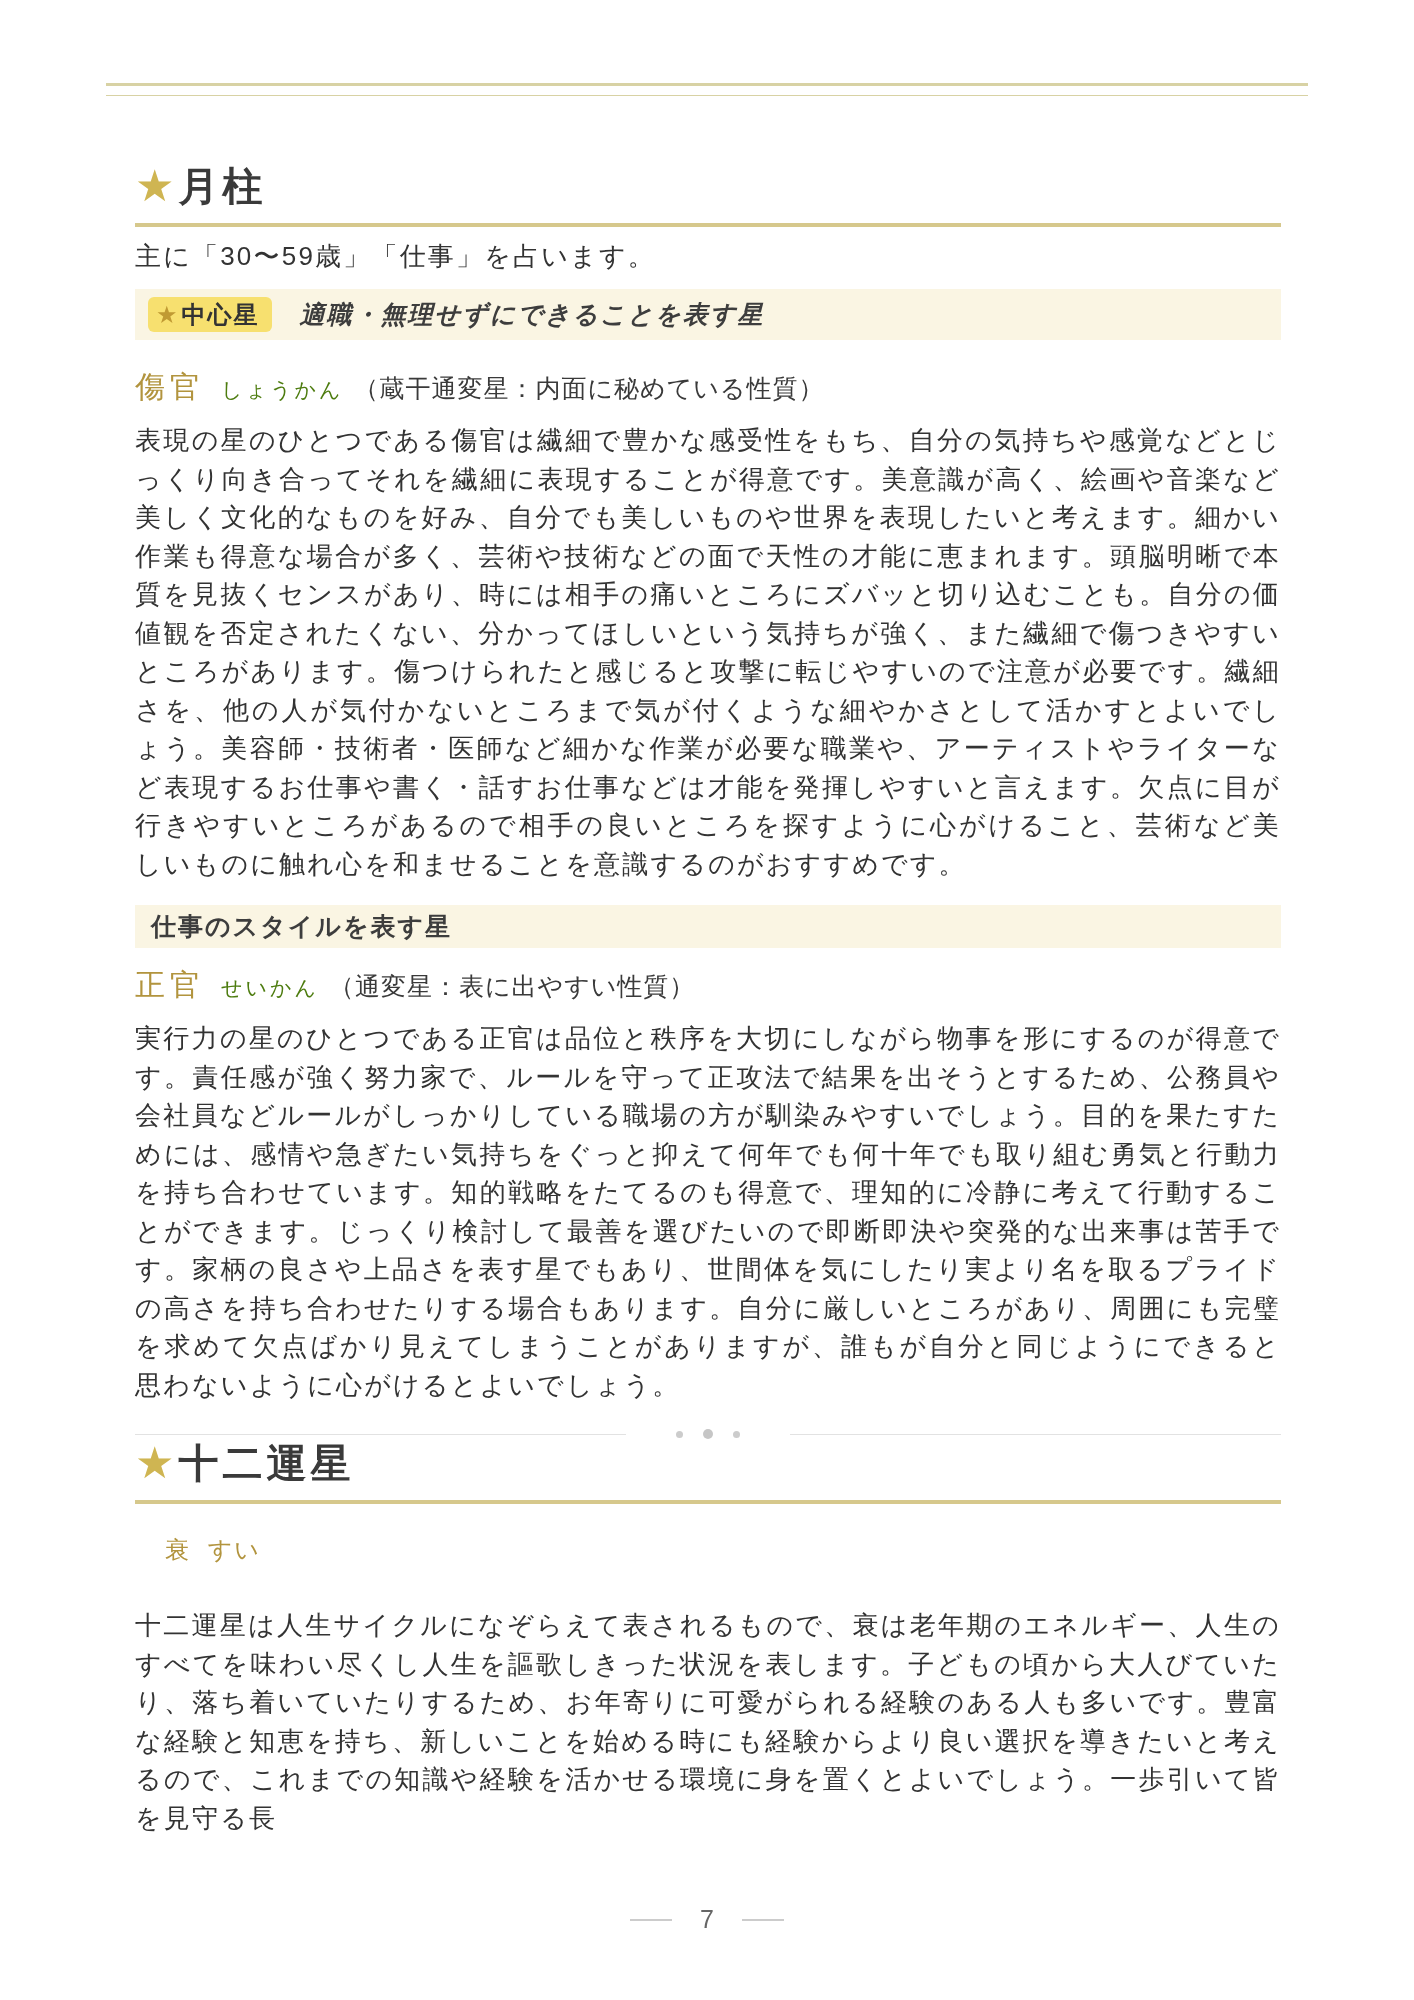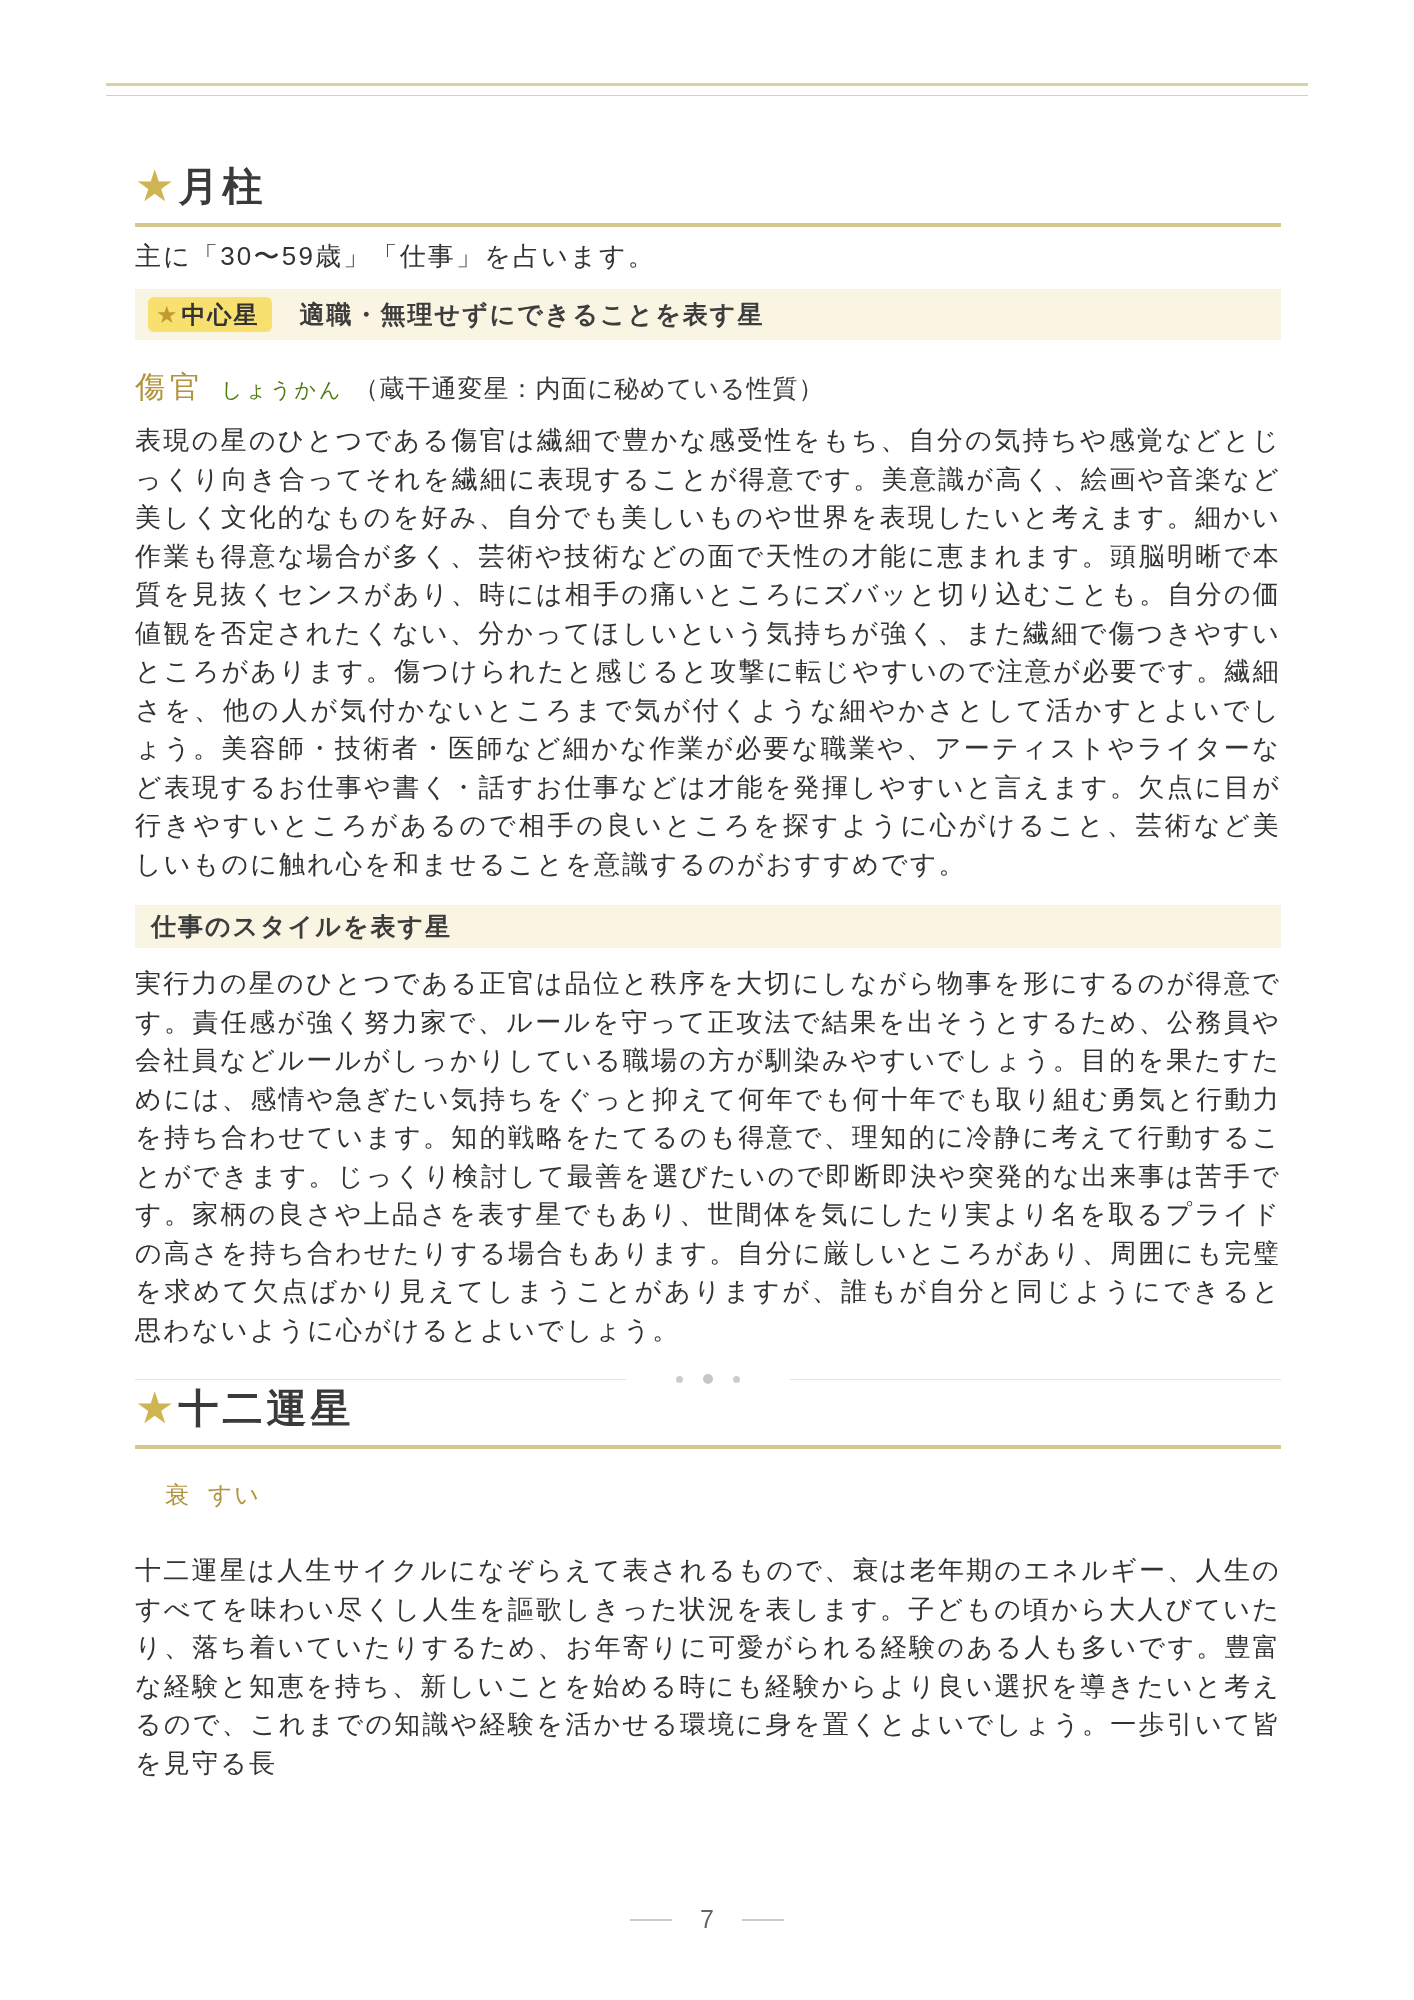--- a/index.html
+++ b/index.html
@@ -29,21 +29,21 @@
   .feature-bar {
     margin-top: 16px; background: #faf5e3; padding: 8px 13px;
     display: flex; align-items: center;
     font-size: 25px; line-height: 27px; font-weight: bold; color: #3d3d3d; letter-spacing: 2px;
   }
   .badge {
     background: #f7e06f; border-radius: 6px; padding: 4px 12px 4px 8px;
     display: inline-flex; align-items: center; font-size: 24px; color: #333;
   }
   .badge .star-icon { color: #c09a33; font-size: 24px; margin-right: 2px; font-weight: normal; }
-  .bar-desc { margin-left: 28px; }
+  .bar-desc { margin-left: 28px; font-style: italic; }
   .bar-heading { padding-left: 3px; }
 
   .star-name-row { margin-top: 32px; display: flex; align-items: baseline; }
   .star-name { font-size: 30px; color: #b2943e; letter-spacing: 5px; line-height: 1; }
   .star-reading { font-size: 21px; color: #4d7c0f; margin-left: 16px; letter-spacing: 3px; }
   .star-note { font-size: 25px; color: #3a3a3a; margin-left: 10px; letter-spacing: 1px; text-align: center; }
 
   .para {
     margin: 16px 0 0 0; font-size: 26px; line-height: 38.5px;
     letter-spacing: 2.2px; text-align: justify; text-justify: inter-ideograph;
@@ -100,20 +100,25 @@
     <span class="star-reading">しょうかん</span>
     <span class="star-note">（蔵干通変星：内面に秘めている性質）</span>
   </div>
 
   <p class="para para-1">表現の星のひとつである傷官は繊細で豊かな感受性をもち、自分の気持ちや感覚などとじっくり向き合ってそれを繊細に表現することが得意です。美意識が高く、絵画や音楽など美しく文化的なものを好み、自分でも美しいものや世界を表現したいと考えます。細かい作業も得意な場合が多く、芸術や技術などの面で天性の才能に恵まれます。頭脳明晰で本質を見抜くセンスがあり、時には相手の痛いところにズバッと切り込むことも。自分の価値観を否定されたくない、分かってほしいという気持ちが強く、また繊細で傷つきやすいところがあります。傷つけられたと感じると攻撃に転じやすいので注意が必要です。繊細さを、他の人が気付かないところまで気が付くような細やかさとして活かすとよいでしょう。美容師・技術者・医師など細かな作業が必要な職業や、アーティストやライターなど表現するお仕事や書く・話すお仕事などは才能を発揮しやすいと言えます。欠点に目が行きやすいところがあるので相手の良いところを探すように心がけること、芸術など美しいものに触れ心を和ませることを意識するのがおすすめです。</p>
 
   <div class="feature-bar bar-2">
     <span class="bar-heading">仕事のスタイルを表す星</span>
   </div>
 
+  <div class="star-name-row row-2">
+    <span class="star-name">正官</span>
+    <span class="star-reading">せいかん</span>
+    <span class="star-note">（通変星：表に出やすい性質）</span>
+  </div>
 
   <p class="para">実行力の星のひとつである正官は品位と秩序を大切にしながら物事を形にするのが得意です。責任感が強く努力家で、ルールを守って正攻法で結果を出そうとするため、公務員や会社員などルールがしっかりしている職場の方が馴染みやすいでしょう。目的を果たすためには、感情や急ぎたい気持ちをぐっと抑えて何年でも何十年でも取り組む勇気と行動力を持ち合わせています。知的戦略をたてるのも得意で、理知的に冷静に考えて行動することができます。じっくり検討して最善を選びたいので即断即決や突発的な出来事は苦手です。家柄の良さや上品さを表す星でもあり、世間体を気にしたり実より名を取るプライドの高さを持ち合わせたりする場合もあります。自分に厳しいところがあり、周囲にも完璧を求めて欠点ばかり見えてしまうことがありますが、誰もが自分と同じようにできると思わないように心がけるとよいでしょう。</p>
 
   <div class="dots-divider">
     <span class="line"></span>
     <span class="dots">
       <span class="dot"></span>
       <span class="dot dot-mid"></span>
       <span class="dot"></span>
     </span>

